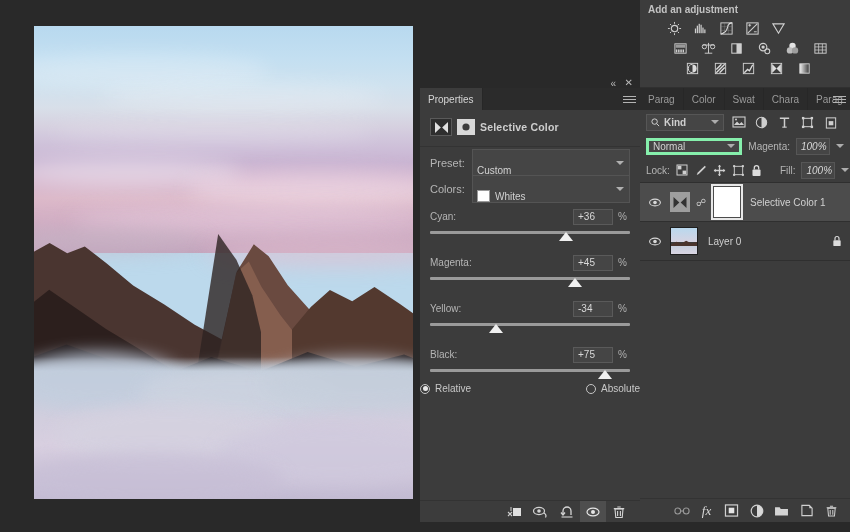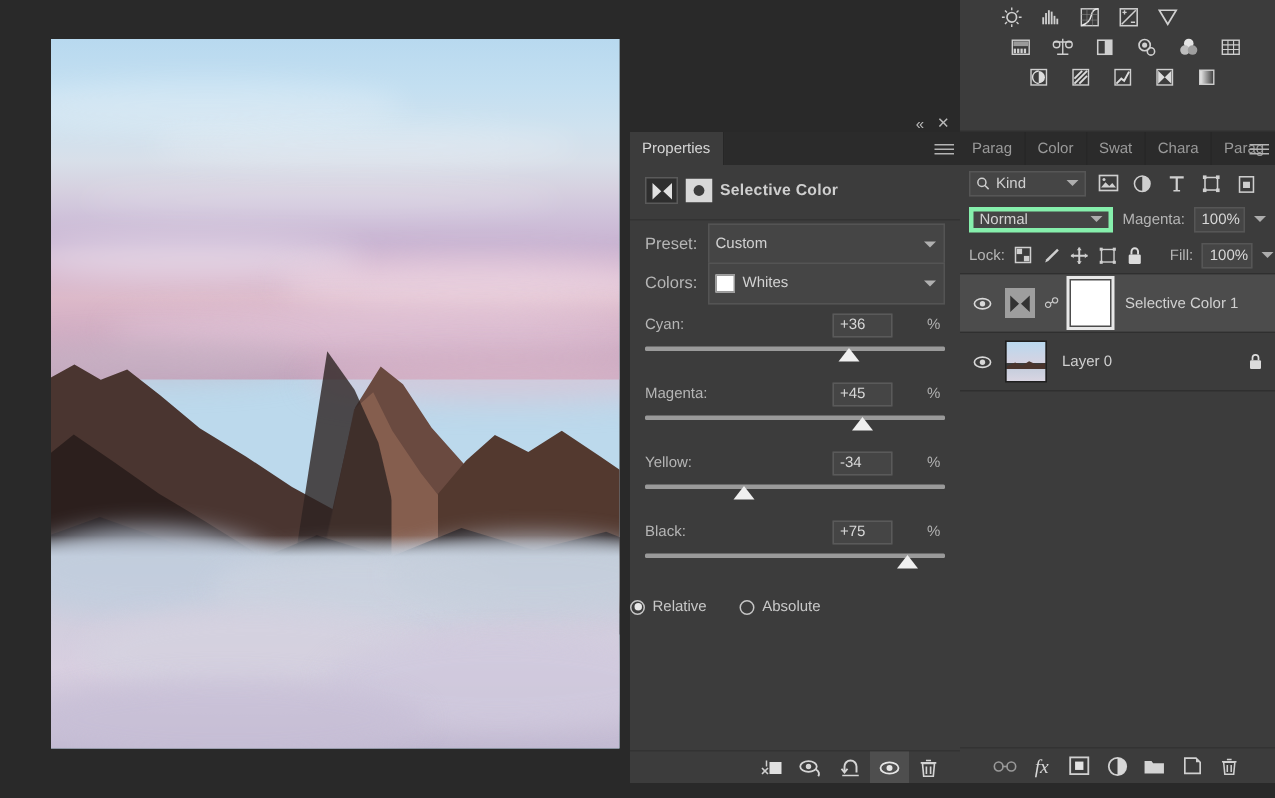--- a/index.html
+++ b/index.html
@@ -77,48 +77,48 @@
   }
   .icon-box.round { border: none; background: transparent; }
   .sc-title { font-size: 10.5px; color: #cfcfcf; font-weight: bold; letter-spacing: .2px; }
 
   .divider { height: 1px; background: #333; margin: 4px 0 0 0; }
 
   .row { display: flex; align-items: center; padding: 0 10px; height: 21px; margin-top: 5px; }
   .row .lbl { font-size: 11px; color: #b5b5b5; width: 42px; flex: none; }
   .dropdown {
     flex: 1; height: 28px; background: #454545; border: 1px solid #545454;
-    display: flex; align-items: center; padding: 0 4px; font-size: 10px; color: #d2d2d2;
+    display: flex; align-items: flex-end; padding: 0 4px; font-size: 10px; color: #d2d2d2;
     position: relative; cursor: default;
   }
   .dropdown .caret {
     position: absolute; right: 5px; top: 50%; margin-top: -2px;
     width: 0; height: 0; border-left: 4px solid transparent;
     border-right: 4px solid transparent; border-top: 4px solid #b0b0b0;
   }
   .swatch { width: 13px; height: 12px; background: #fff; border: 1px solid #9a9a9a; margin-right: 5px; }
 
   .slider-block { padding: 0 10px; margin-top: 9px; }
-  .slider-head { display: flex; align-items: center; height: 17px; gap: 18px; }
+  .slider-head { display: flex; align-items: center; height: 17px; }
   .slider-head .name { font-size: 10px; color: #b5b5b5; flex: 1; }
   .numbox {
     width: 40px; height: 16px; background: #454545; border: 1px solid #5a5a5a;
     font-size: 10px; color: #d8d8d8; display: flex; align-items: center;
     padding-left: 4px; margin-right: 5px;
   }
   .pct { font-size: 10px; color: #b0b0b0; width: 12px; }
   .track-wrap { position: relative; height: 16px; margin-top: 4px; }
   .track { position: absolute; left: 0; right: 0; top: 2px; height: 3px; background: #9a9a9a; border-radius: 1px; }
   .thumb {
     position: absolute; top: 3px; width: 0; height: 0;
     border-left: 7px solid transparent; border-right: 7px solid transparent;
     border-bottom: 9px solid #f0f0f0; transform: translateX(-7px); cursor: default;
   }
 
-  .radio-row { display: flex; justify-content: flex-start; gap: 22px; margin-top: 16px; }
+  .radio-row { display: flex; justify-content: space-between; gap: 22px; }
   .radio { display: flex; align-items: center; gap: 5px; font-size: 10px; color: #c8c8c8; cursor: default; }
   .radio .dot {
     width: 10px; height: 10px; border-radius: 50%;
     border: 1px solid #c6c6c6; background: #3c3c3c;
     display: flex; align-items: center; justify-content: center;
   }
   .radio.on .dot::after { content: ""; width: 5px; height: 5px; border-radius: 50%; background: #e8e8e8; }
 
   #props-footer {
     position: absolute; left: 0; bottom: 10px; width: 220px; height: 22px;
@@ -134,42 +134,42 @@
 
   
   #layers { left: 640px; top: 88px; width: 210px; height: 444px; background: #3c3c3c; }
   #layers .tabstrip { position: absolute; left: 0; top: 0; width: 210px; }
   #layers-body { position: absolute; left: 0; top: 22px; width: 210px; height: 400px; background: #3c3c3c; }
 
   .lrow { display: flex; align-items: center; height: 24px; padding: 0 6px; gap: 6px; }
   .searchbox {
     width: 78px; height: 17px; background: #454545; border: 1px solid #565656;
     display: flex; align-items: center; gap: 4px; padding: 0 4px;
-    font-size: 10px; color: #cfcfcf; position: relative; cursor: default;
+    font-size: 10px; color: #cfcfcf; position: relative; cursor: default; font-weight: bold;
   }
   .searchbox .caret {
     position: absolute; right: 4px; top: 50%; margin-top: -2px; width: 0; height: 0;
     border-left: 4px solid transparent; border-right: 4px solid transparent; border-top: 4px solid #adadad;
   }
   .fi { width: 17px; height: 17px; display: flex; align-items: center; justify-content: center; cursor: default; }
 
   .blend-dd {
     width: 106px; height: 17px; background: #454545; border: 3px solid #86efac;
     display: flex; align-items: center; padding: 0 4px; font-size: 10px; color: #d2d2d2;
     position: relative; cursor: default;
   }
   .blend-dd .caret {
     position: absolute; right: 4px; top: 50%; margin-top: -2px; width: 0; height: 0;
     border-left: 4px solid transparent; border-right: 4px solid transparent; border-top: 4px solid #adadad;
   }
   .minilbl { font-size: 10px; color: #b5b5b5; }
   .numfield {
     height: 17px; background: #454545; border: 1px solid #565656;
     font-size: 10px; color: #d8d8d8; display: flex; align-items: center;
-    padding: 0 4px; cursor: default;
+    padding: 0 4px; cursor: default; font-style: italic;
   }
   .spin { width: 0; height: 0; border-left: 4px solid transparent; border-right: 4px solid transparent; border-top: 4px solid #adadad; }
 
   .layer-sep { height: 1px; background: #2f2f2f; }
 
   .layer-item { display: flex; align-items: center; height: 38px; padding: 0 6px; gap: 6px; position: relative; }
   .layer-item.selected { background: #4c4c4c; }
   .eye { width: 18px; display: flex; align-items: center; justify-content: center; cursor: default; }
   .thumb-img {
     width: 28px; height: 28px; border: 1px solid #1f1f1f; overflow: hidden; position: relative; flex: none;
@@ -182,21 +182,21 @@
     width: 20px; height: 20px; background: #9e9e9e; flex: none;
     display: flex; align-items: center; justify-content: center;
   }
   .chain { font-size: 10px; color: #c9c9c9; width: 8px; text-align: center; }
   .layer-name { font-size: 10px; color: #d0d0d0; flex: 1; margin-left: 4px; white-space: nowrap; }
   .lock-ico { width: 14px; display: flex; align-items: center; justify-content: center; }
 
   #layers-footer {
     position: absolute; left: 0; bottom: 10px; width: 210px; height: 24px;
     background: #3c3c3c; border-top: 1px solid #333;
-    display: flex; align-items: center; justify-content: flex-end; padding-right: 18px;
+    display: flex; align-items: center; justify-content: flex-end; padding-right: 6px;
   }
   .lfbtn { width: 25px; height: 24px; display: flex; align-items: center; justify-content: center; cursor: default; }
   #layers-bottom { position: absolute; left: 0; bottom: 0; width: 210px; height: 10px; background: #292929; }
 
   
   #adjust { left: 640px; top: 0; width: 210px; height: 88px; background: #3c3c3c; }
   #adjust .title { font-size: 10px; color: #c2c2c2; font-weight: bold; padding: 4px 0 2px 8px; }
   .adj-grid { display: flex; gap: 9px; padding-left: 26px; margin-top: 3px; }
   .adj-grid.r2 { padding-left: 32px; gap: 11px; }
   .adj-grid.r3 { padding-left: 44px; gap: 11px; }
@@ -240,20 +240,21 @@
       <div class="cloud-puff" style="left:-6%;top:69%;width:46%;height:12%;background:#c3cede;opacity:.85;"></div>
       <div class="cloud-puff" style="left:28%;top:72%;width:52%;height:11%;background:#ccd3e0;opacity:.85;"></div>
       <div class="cloud-puff" style="left:60%;top:70%;width:50%;height:11%;background:#c6cfdc;opacity:.8;"></div>
       <div class="cloud-puff" style="left:6%;top:80%;width:60%;height:13%;background:#d5d2e0;opacity:.8;"></div>
       <div class="cloud-puff" style="left:48%;top:84%;width:62%;height:13%;background:#cfc9dd;opacity:.8;"></div>
       <div class="cloud-puff" style="left:-4%;top:90%;width:70%;height:12%;background:#c7bfd6;opacity:.75;"></div>
     </div>
   </div>
 
   <div class="panel" id="adjust">
+    <div class="title">Add an adjustment</div>
 
     <div class="adj-grid r1">
       <div class="adjbtn">
         <svg width="15" height="15" viewBox="0 0 16 16">
             <circle cx="8" cy="8" r="3.4" fill="none" stroke="#cfcfcf" stroke-width="1.2"></circle>
             <path d="M8 1v2M8 13v2M1 8h2M13 8h2M3.2 3.2l1.4 1.4M11.4 11.4l1.4 1.4M12.8 3.2l-1.4 1.4M4.6 11.4l-1.4 1.4" stroke="#cfcfcf" stroke-width="1"></path>
           </svg>
       </div>
       <div class="adjbtn">
         <svg width="15" height="15" viewBox="0 0 16 16">

